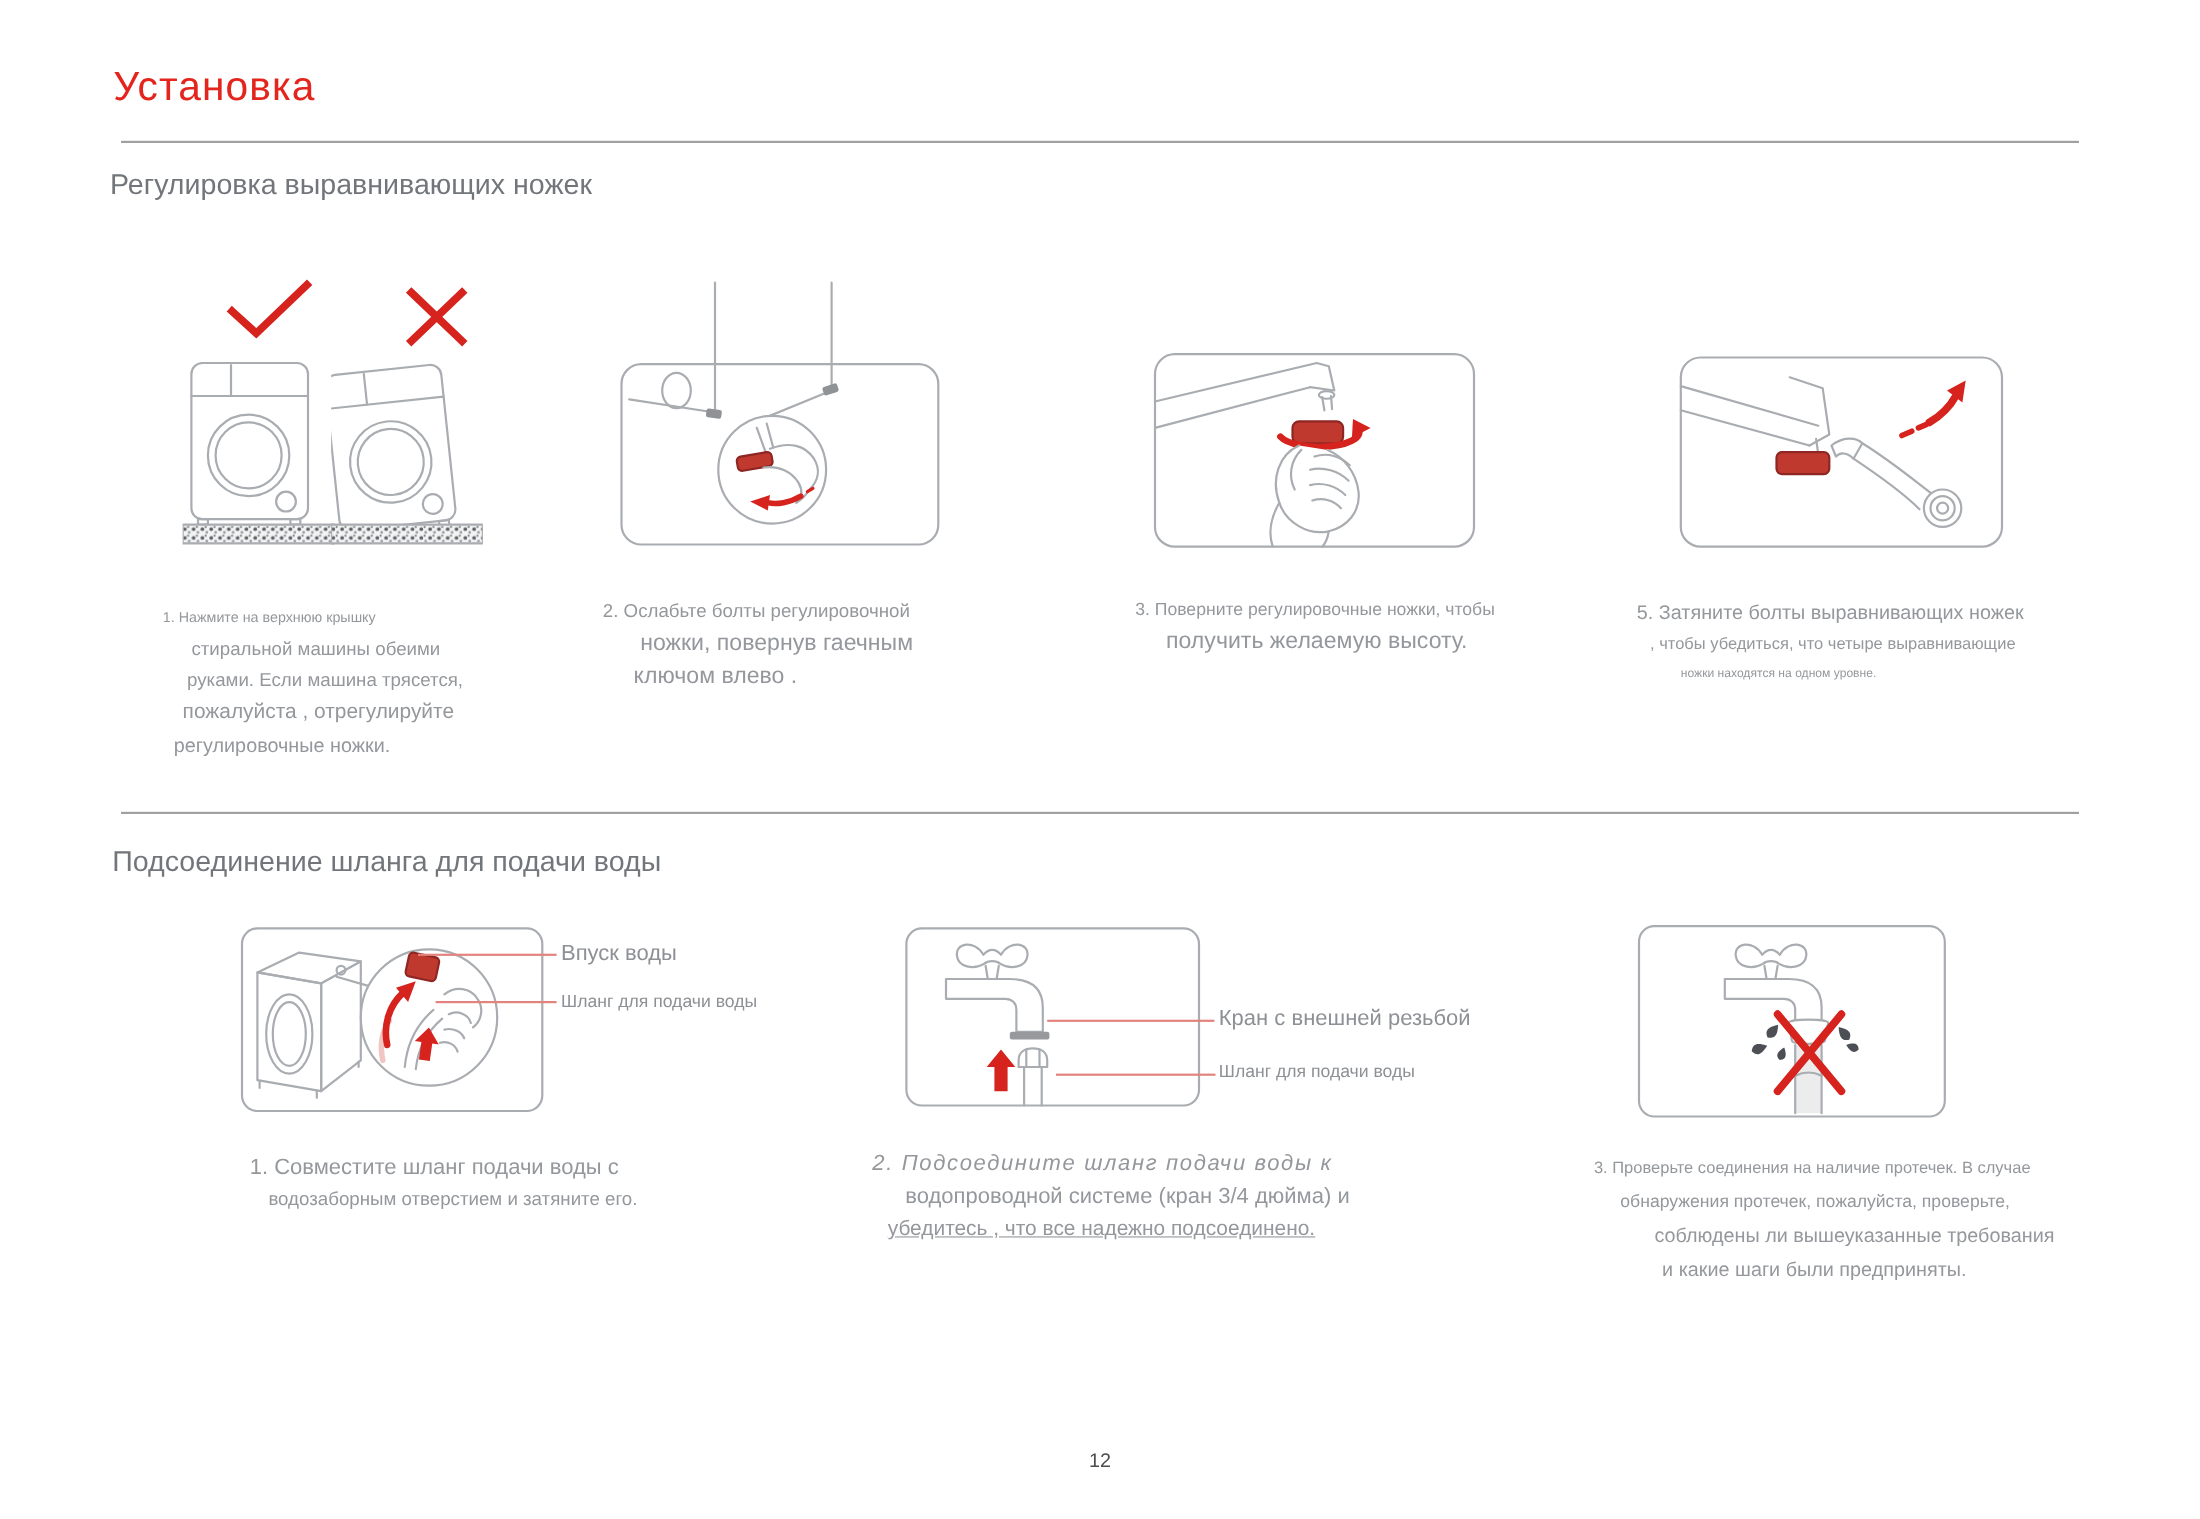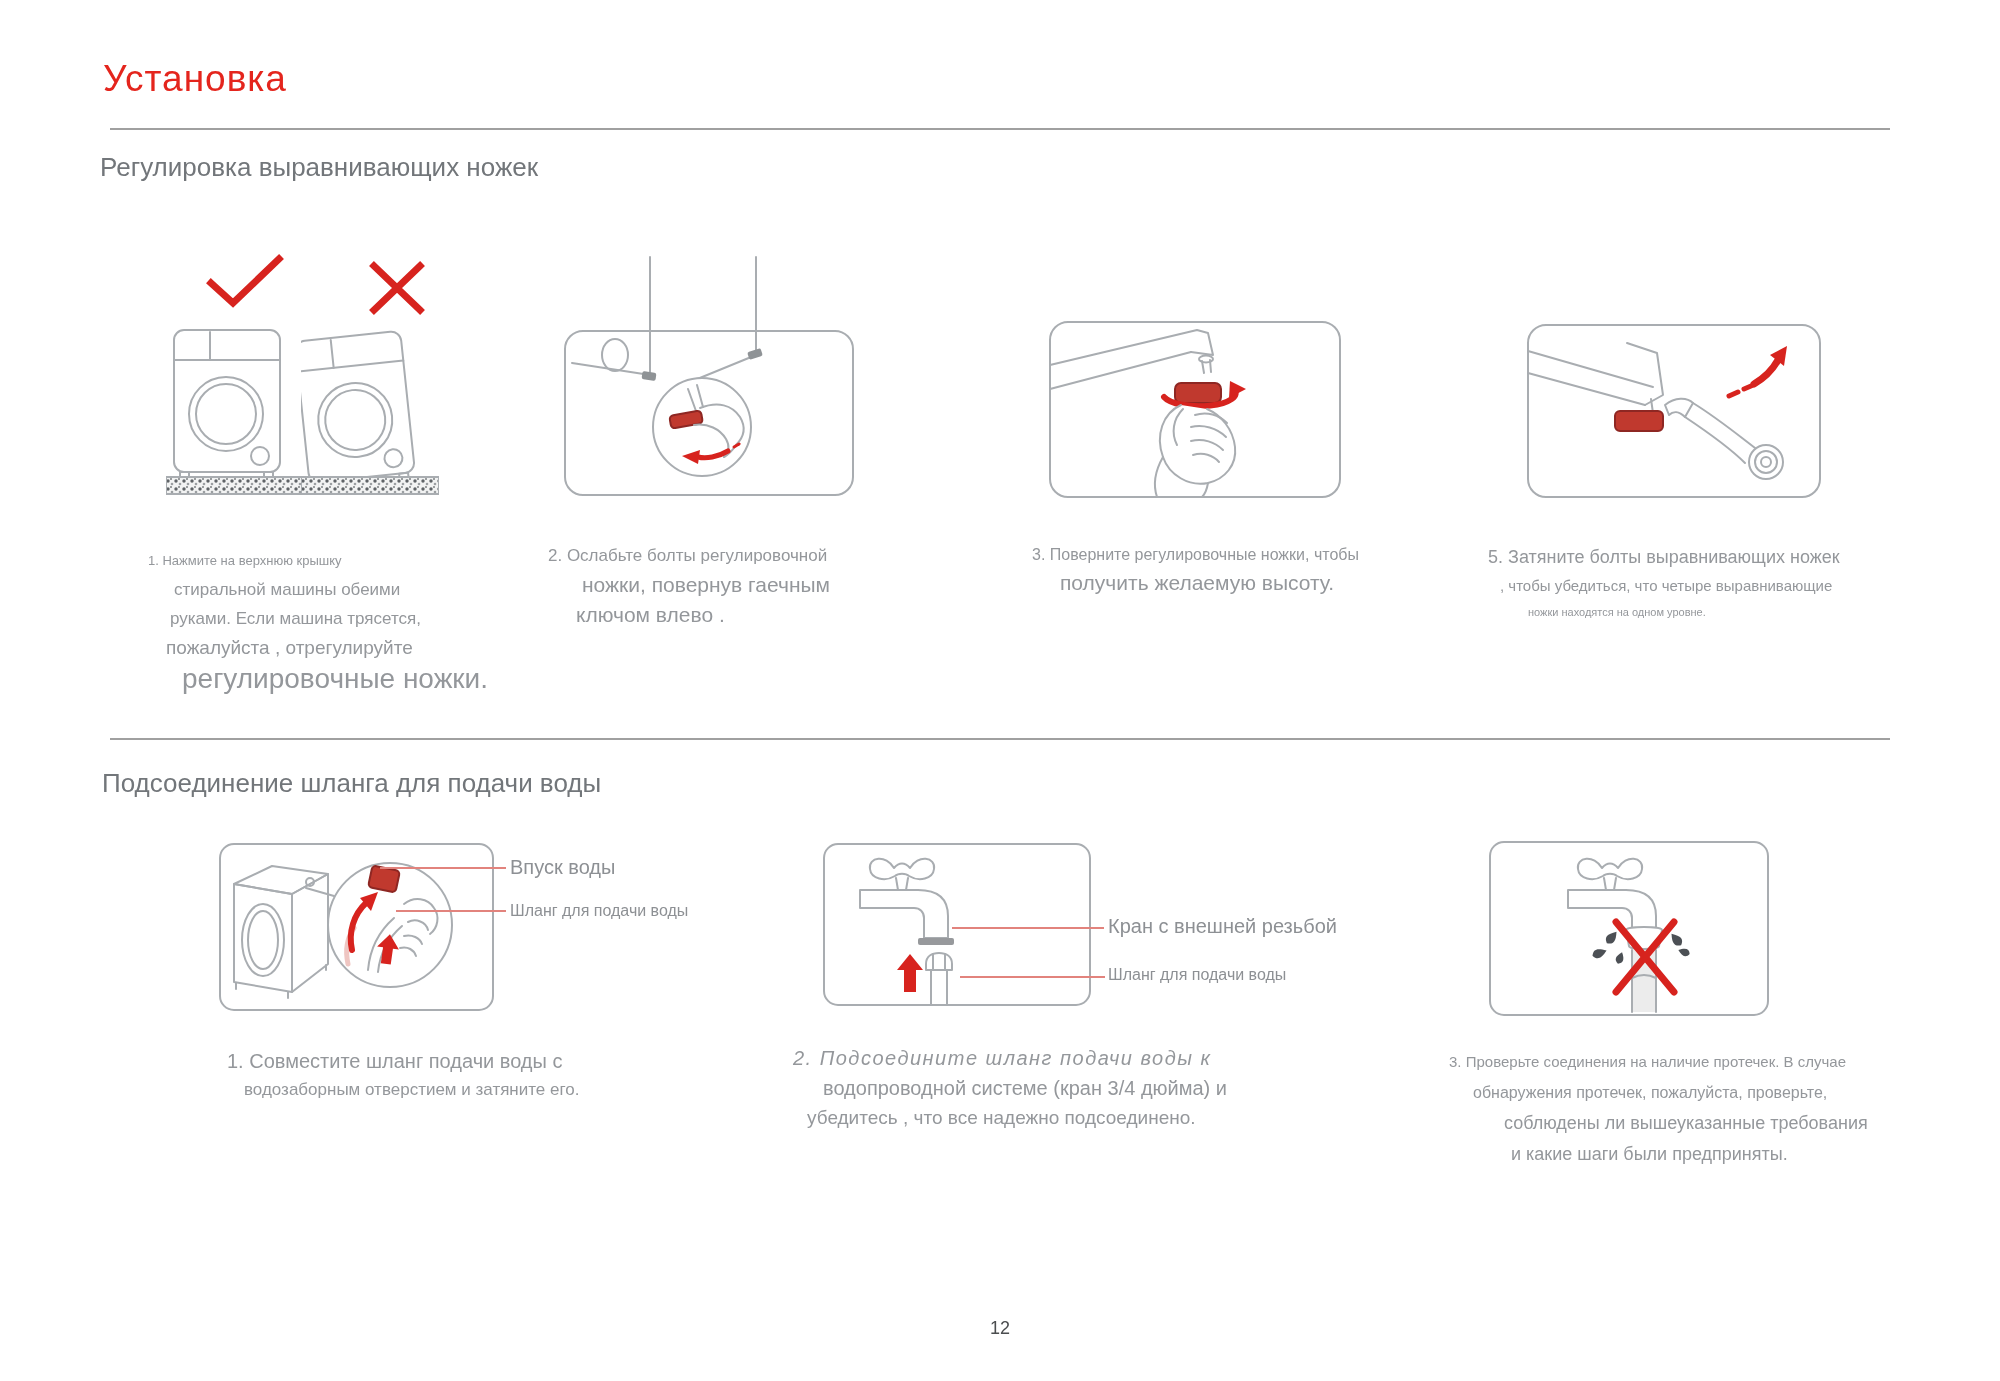--- a/index.html
+++ b/index.html
@@ -143,21 +143,21 @@
       <path d="M231,129 C243,122 250,114 255,105" stroke="#d7231e" stroke-width="7"></path>
       <polygon points="247,100 264,91 261,111" fill="#d7231e" stroke="none"></polygon>
     </g>
   </svg>
 
   <div class="abs cap" style="left:148px;top:546px;">
     <div style="font-size:13px;line-height:29px;">1. Нажмите на верхнюю крышку</div>
     <div style="font-size:17px;line-height:29px;margin-left:26px;">стиральной машины обеими</div>
     <div style="font-size:17px;line-height:29px;margin-left:22px;">руками. Если машина трясется,</div>
     <div style="font-size:19px;line-height:30px;margin-left:18px;">пожалуйста , отрегулируйте</div>
-    <div style="font-size:28px;line-height:31px;margin-left:34px;">регулировочные ножки.</div>
+    <div style="font-size:18px;line-height:31px;margin-left:10px;">регулировочные ножки.</div>
   </div>
 
   <div class="abs cap" style="left:548px;top:542px;">
     <div style="font-size:17px;line-height:28px;">2. Ослабьте болты регулировочной</div>
     <div style="font-size:21px;line-height:30px;margin-left:34px;">ножки, повернув гаечным</div>
     <div style="font-size:21px;line-height:30px;margin-left:28px;">ключом влево .</div>
   </div>
 
   <div class="abs cap" style="left:1032px;top:542px;">
     <div style="font-size:16px;line-height:26px;">3. Поверните регулировочные ножки, чтобы</div>
@@ -249,21 +249,21 @@
   </svg>
 
   <div class="abs cap" style="left:210px;top:1046px;text-align:center;">
     <div style="font-size:20px;line-height:30px;">1. Совместите шланг подачи воды с</div>
     <div style="font-size:17px;line-height:28px;margin-left:34px;">водозаборным отверстием и затяните его.</div>
   </div>
 
   <div class="abs cap" style="left:793px;top:1043px;">
     <div style="font-size:20px;line-height:30px;letter-spacing:1.5px;font-style:italic;">2. Подсоедините шланг подачи воды к</div>
     <div style="font-size:20px;line-height:30px;margin-left:30px;">водопроводной системе (кран 3/4 дюйма) и</div>
-    <div style="font-size:19px;line-height:30px;margin-left:14px;">убедитесь , что все надежно подсоединено.</div>
+    <div style="font-size:19px;line-height:30px;margin-left:14px;text-decoration:underline;">убедитесь , что все надежно подсоединено.</div>
   </div>
 
   <div class="abs cap" style="left:1449px;top:1046px;">
     <div style="font-size:15px;line-height:31px;">3. Проверьте соединения на наличие протечек. В случае</div>
     <div style="font-size:16px;line-height:31px;margin-left:24px;">обнаружения протечек, пожалуйста, проверьте,</div>
     <div style="font-size:18px;line-height:31px;margin-left:55px;">соблюдены ли вышеуказанные требования</div>
     <div style="font-size:18px;line-height:31px;margin-left:62px;">и какие шаги были предприняты.</div>
   </div>
 
   <div class="abs pagenum" style="top:1318px;">12</div>

